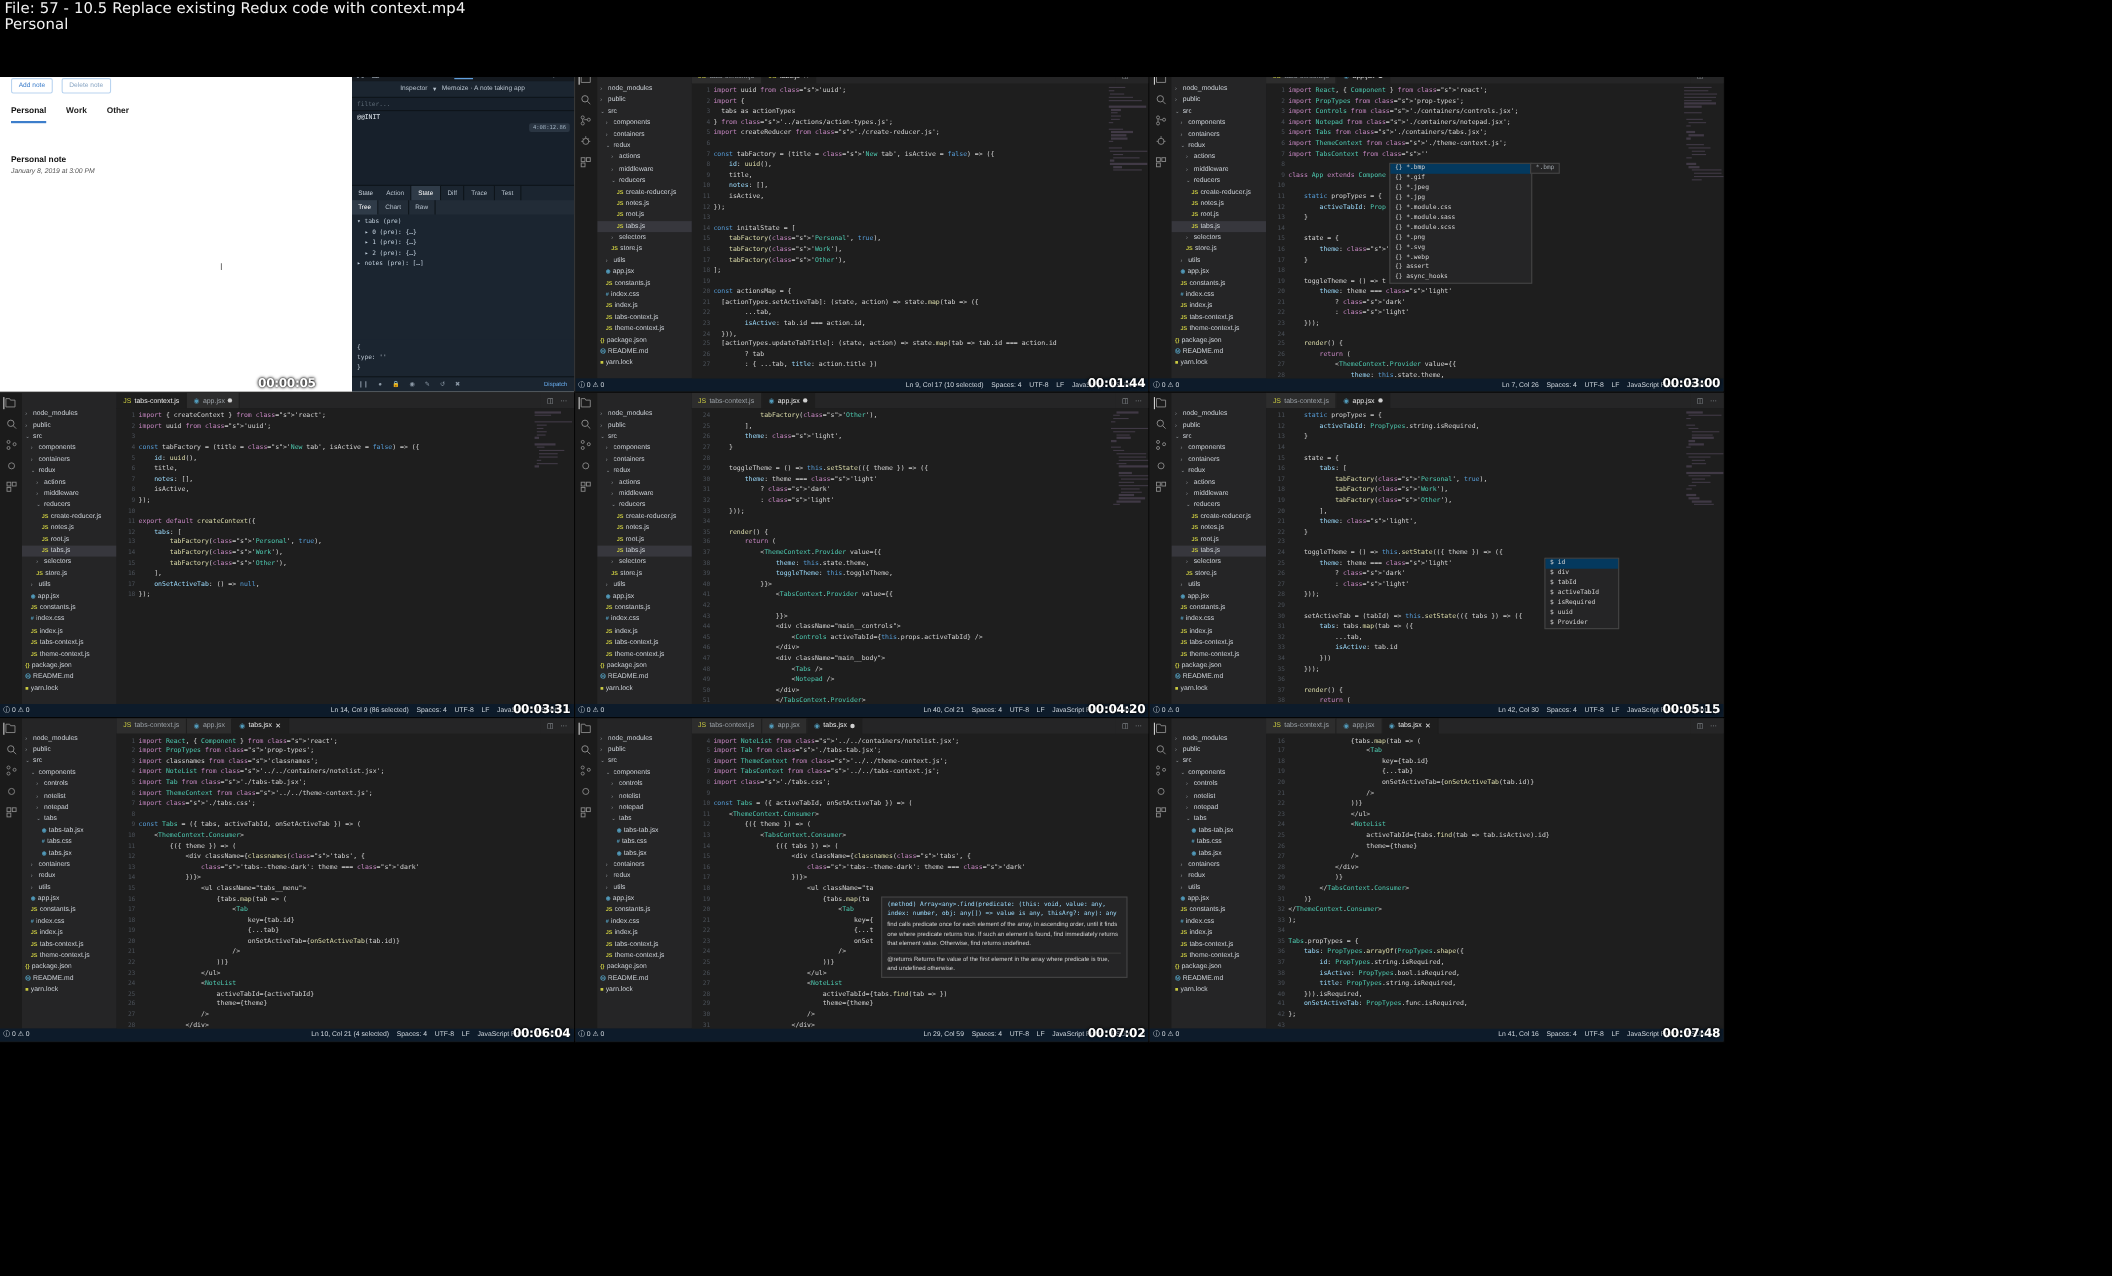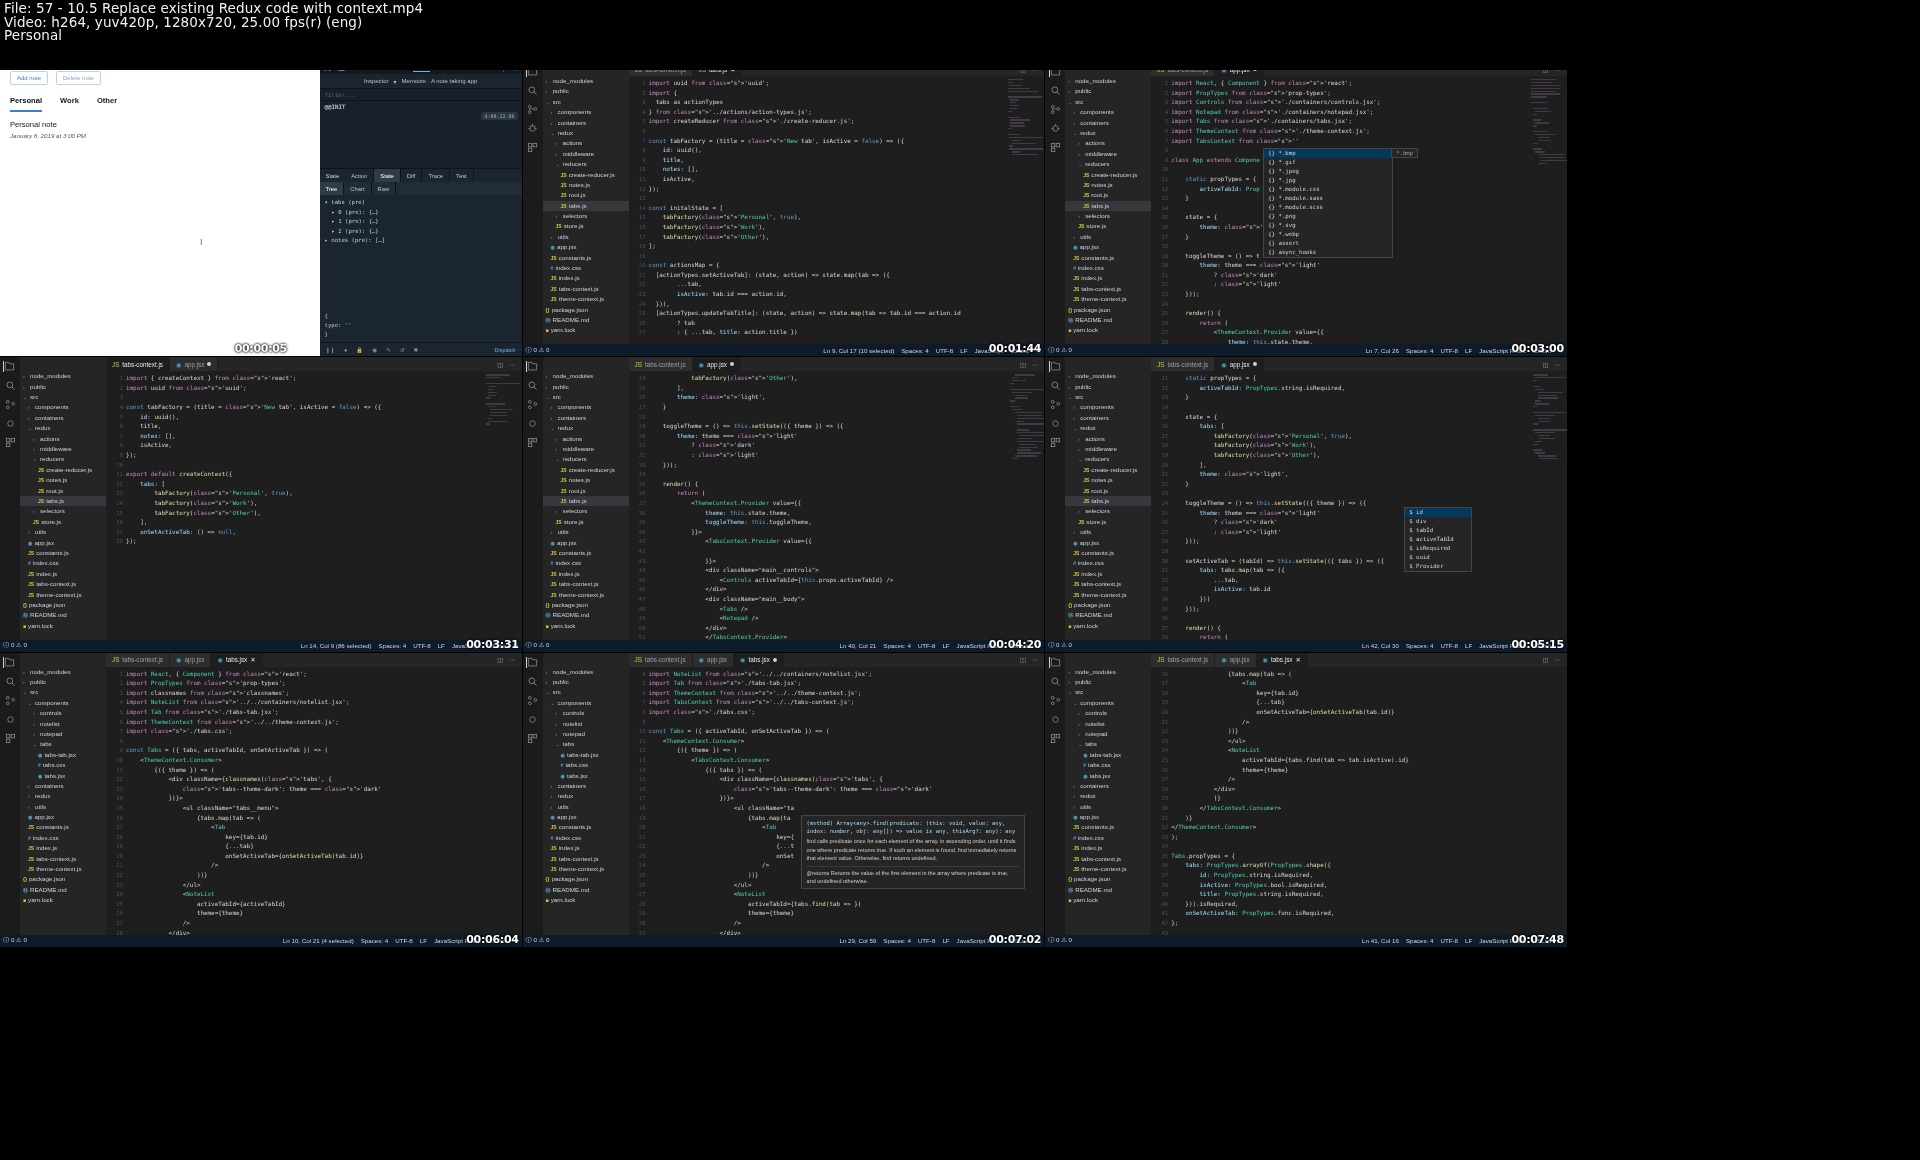--- a/index.html
+++ b/index.html
@@ -64,21 +64,21 @@
 
   
   .app{position:absolute;inset:0;background:#fff;padding:9px 10px;box-sizing:border-box;}
   .app .btns{display:flex;gap:8px;}
   .app .btn{font-size:6px;color:#3d7ecb;border:1px solid #b9d4f0;border-radius:2px;
             padding:3px 6px;background:#fff;}
   .app .btn.ghost{color:#8aa6c4;}
   .app .tabsrow{display:flex;gap:18px;margin-top:11px;font-size:7.6px;font-weight:bold;color:#222;}
   .app .tabsrow .at{padding-bottom:5px;}
   .app .tabsrow .at.on{border-bottom:2px solid #3d7ecb;color:#111;}
-  .app .ntitle{margin-top:8px;font-size:7.6px;font-weight:normal;color:#111;}
+  .app .ntitle{margin-top:28px;font-size:7.6px;font-weight:bold;color:#111;}
   .app .ndate{margin-top:3px;font-size:6.2px;font-style:italic;color:#555;}
   .app .caret{position:absolute;left:200px;top:175px;color:#666;font-size:9px;}
   .app .switch{position:absolute;right:12px;top:9px;font-size:6px;color:#3d7ecb;
                border:1px solid #b9d4f0;border-radius:2px;padding:3px 6px;}
 
   
   .devtools{position:absolute;right:0;top:0;width:202px;height:100%;background:#17202b;
             color:#b7c2cd;font-size:6px;display:flex;flex-direction:column;}
   .dt-top{height:12px;background:#14191f;display:flex;align-items:center;gap:7px;padding:0 4px;}
   .dt-top .dtab{color:#9aa4ae}.dt-top .dtab.on{color:#e8edf2;border-bottom:1.2px solid #6ab0f3;}
@@ -120,21 +120,20 @@
   .sugg .si{padding:0 4px;white-space:nowrap;}
   .sugg .si.sel{background:#04395e;}
 </style>
 </head>
 <body>
 
 <div id="stage">
 
   <div id="fileinfo">
     <div>File: 57 - 10.5 Replace existing Redux code with context.mp4</div>
-    <div>Video: h264, yuv420p, 1280x720, 25.00 fps(r) (eng)</div>
     <div>Personal</div>
   </div>
 
   <div id="grid">
 
     <div class="panel light">
       <div class="app">
         <div class="btns">
           <div class="btn">Add note</div>
           <div class="btn ghost">Delete note</div>

